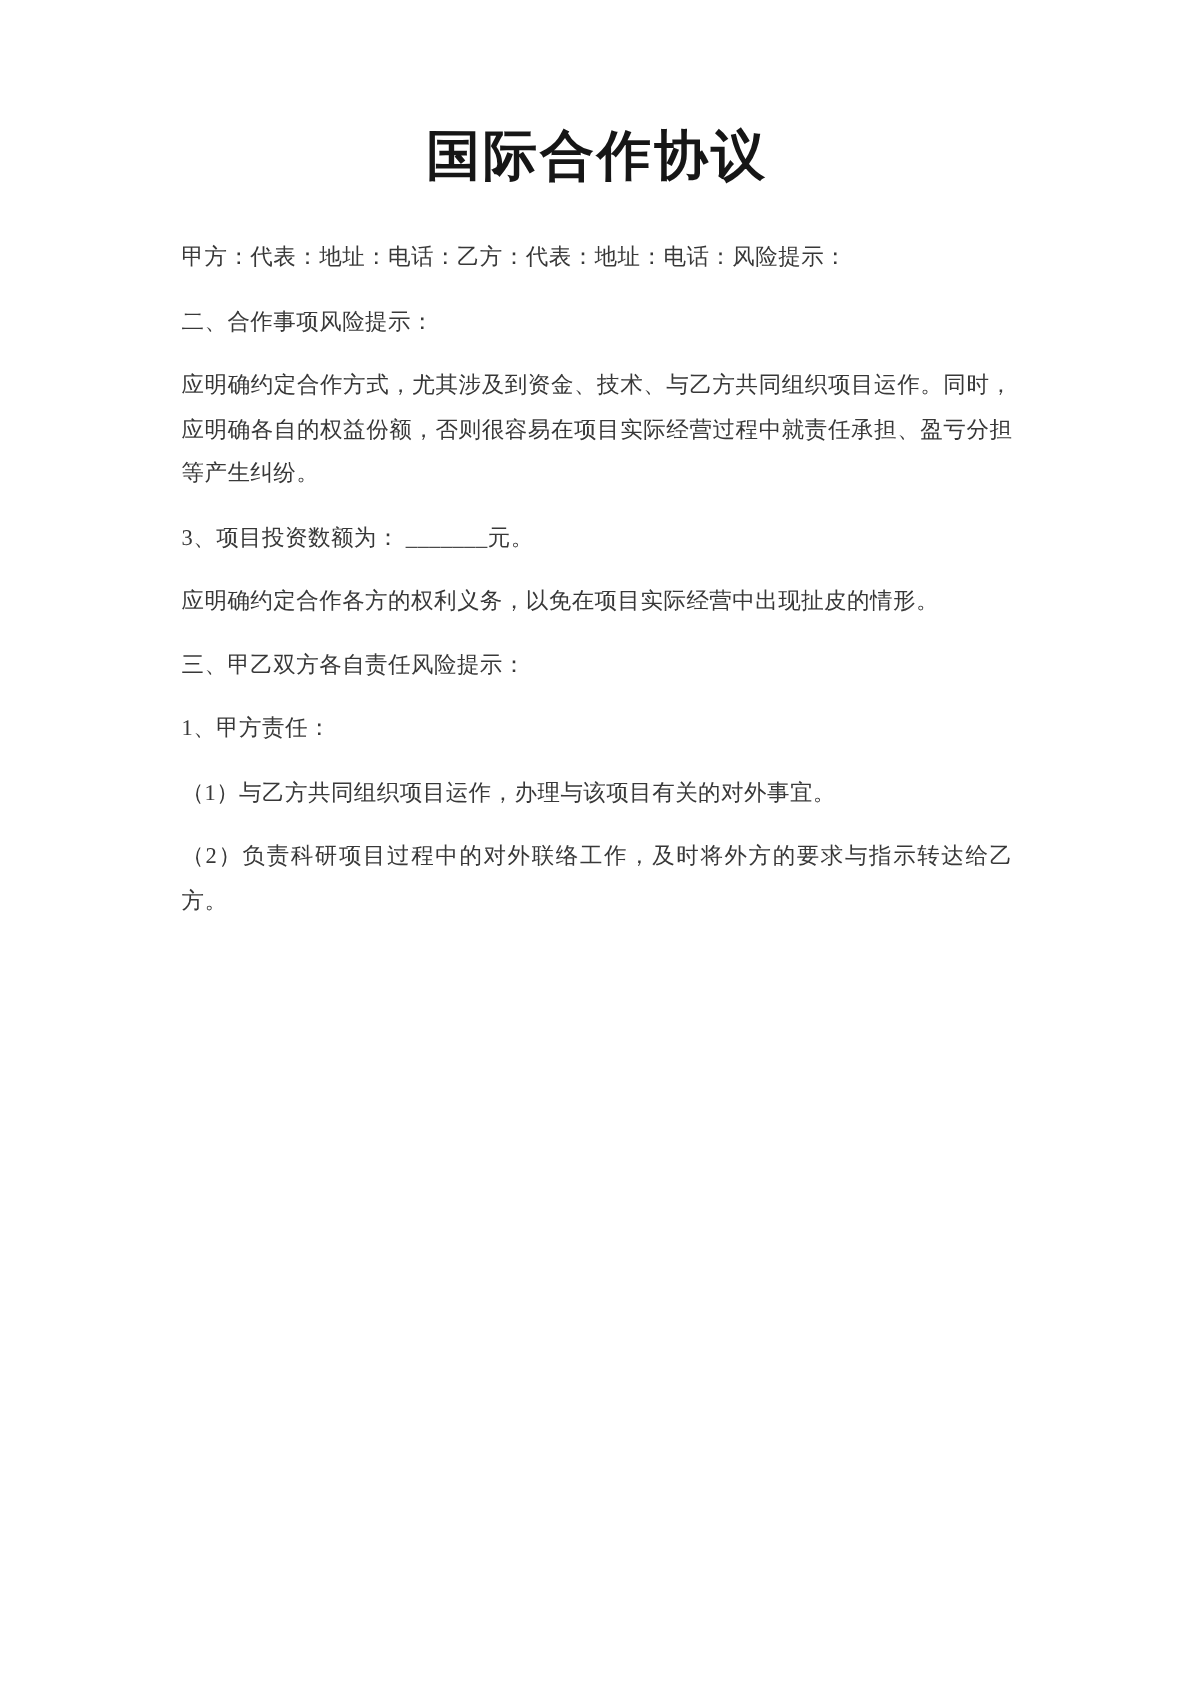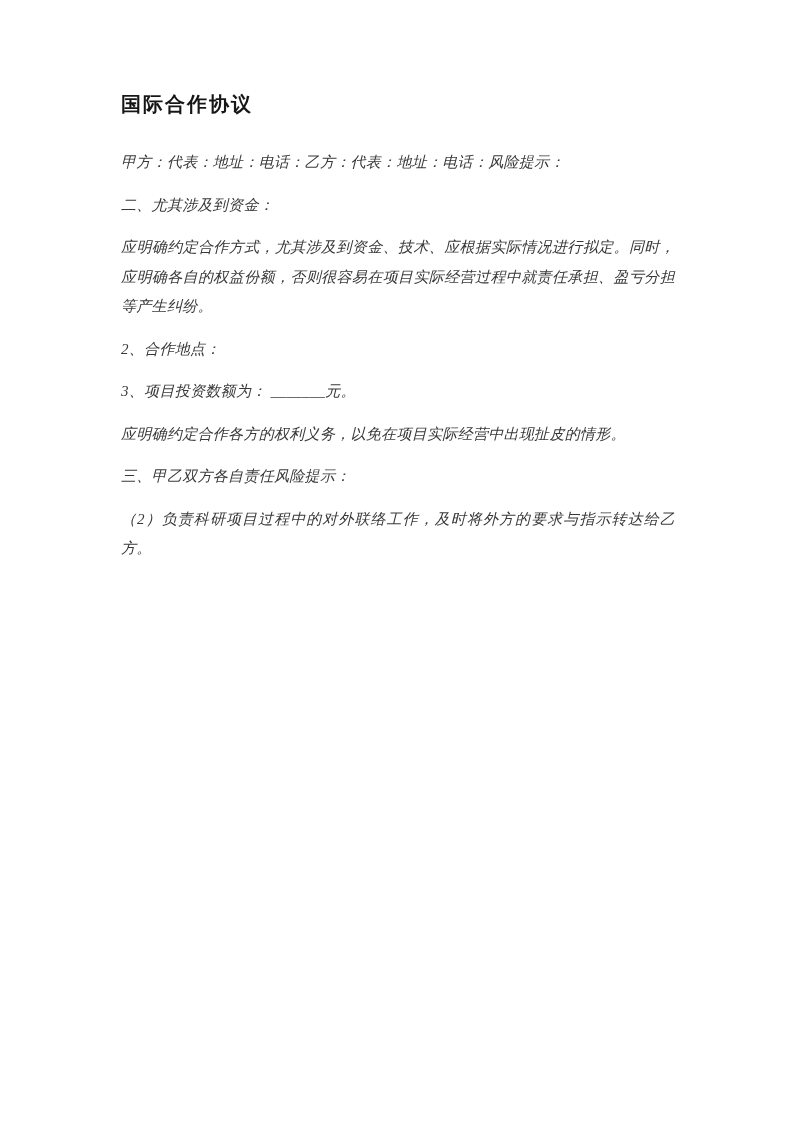--- a/index.html
+++ b/index.html
@@ -11,44 +11,45 @@
     position: relative;
     width: 793px;
     height: 1122px;
     box-sizing: border-box;
     background: #ffffff;
     padding: 84px 118px 40px 121px;
     overflow: hidden;
     font-family: "Liberation Serif", "DejaVu Serif", serif;
   }
   .doc-title {
-    margin: 0 0 24px 0;
-    font-size: 20px;
+    margin: 0 0 34px 0;
+    font-size: 36px;
     line-height: 40px;
     font-weight: bold;
+    text-align: center;
     color: #161616;
     letter-spacing: 2px;
   }
   .para {
     margin: 0 0 13px 0;
     font-size: 15px;
     line-height: 29.5px;
     color: #383838;
     text-align: justify;
     letter-spacing: 0.3px;
     word-break: break-all;
-    font-style: italic;
   }
 </style>
 </head>
 <body>
 
 <div class="page">
   <h1 class="doc-title">国际合作协议</h1>
   <p class="para">甲方：代表：地址：电话：乙方：代表：地址：电话：风险提示：</p>
-  <p class="para">二、尤其涉及到资金：</p>
-  <p class="para">应明确约定合作方式，尤其涉及到资金、技术、应根据实际情况进行拟定。同时，应明确各自的权益份额，否则很容易在项目实际经营过程中就责任承担、盈亏分担等产生纠纷。</p>
-  <p class="para">2、合作地点：</p>
+  <p class="para">二、合作事项风险提示：</p>
+  <p class="para">应明确约定合作方式，尤其涉及到资金、技术、与乙方共同组织项目运作。同时，应明确各自的权益份额，否则很容易在项目实际经营过程中就责任承担、盈亏分担等产生纠纷。</p>
   <p class="para">3、项目投资数额为： _______元。</p>
   <p class="para">应明确约定合作各方的权利义务，以免在项目实际经营中出现扯皮的情形。</p>
   <p class="para">三、甲乙双方各自责任风险提示：</p>
+  <p class="para">1、甲方责任：</p>
+  <p class="para">（1）与乙方共同组织项目运作，办理与该项目有关的对外事宜。</p>
   <p class="para">（2）负责科研项目过程中的对外联络工作，及时将外方的要求与指示转达给乙方。</p>
 </div>
 
 </body></html>

